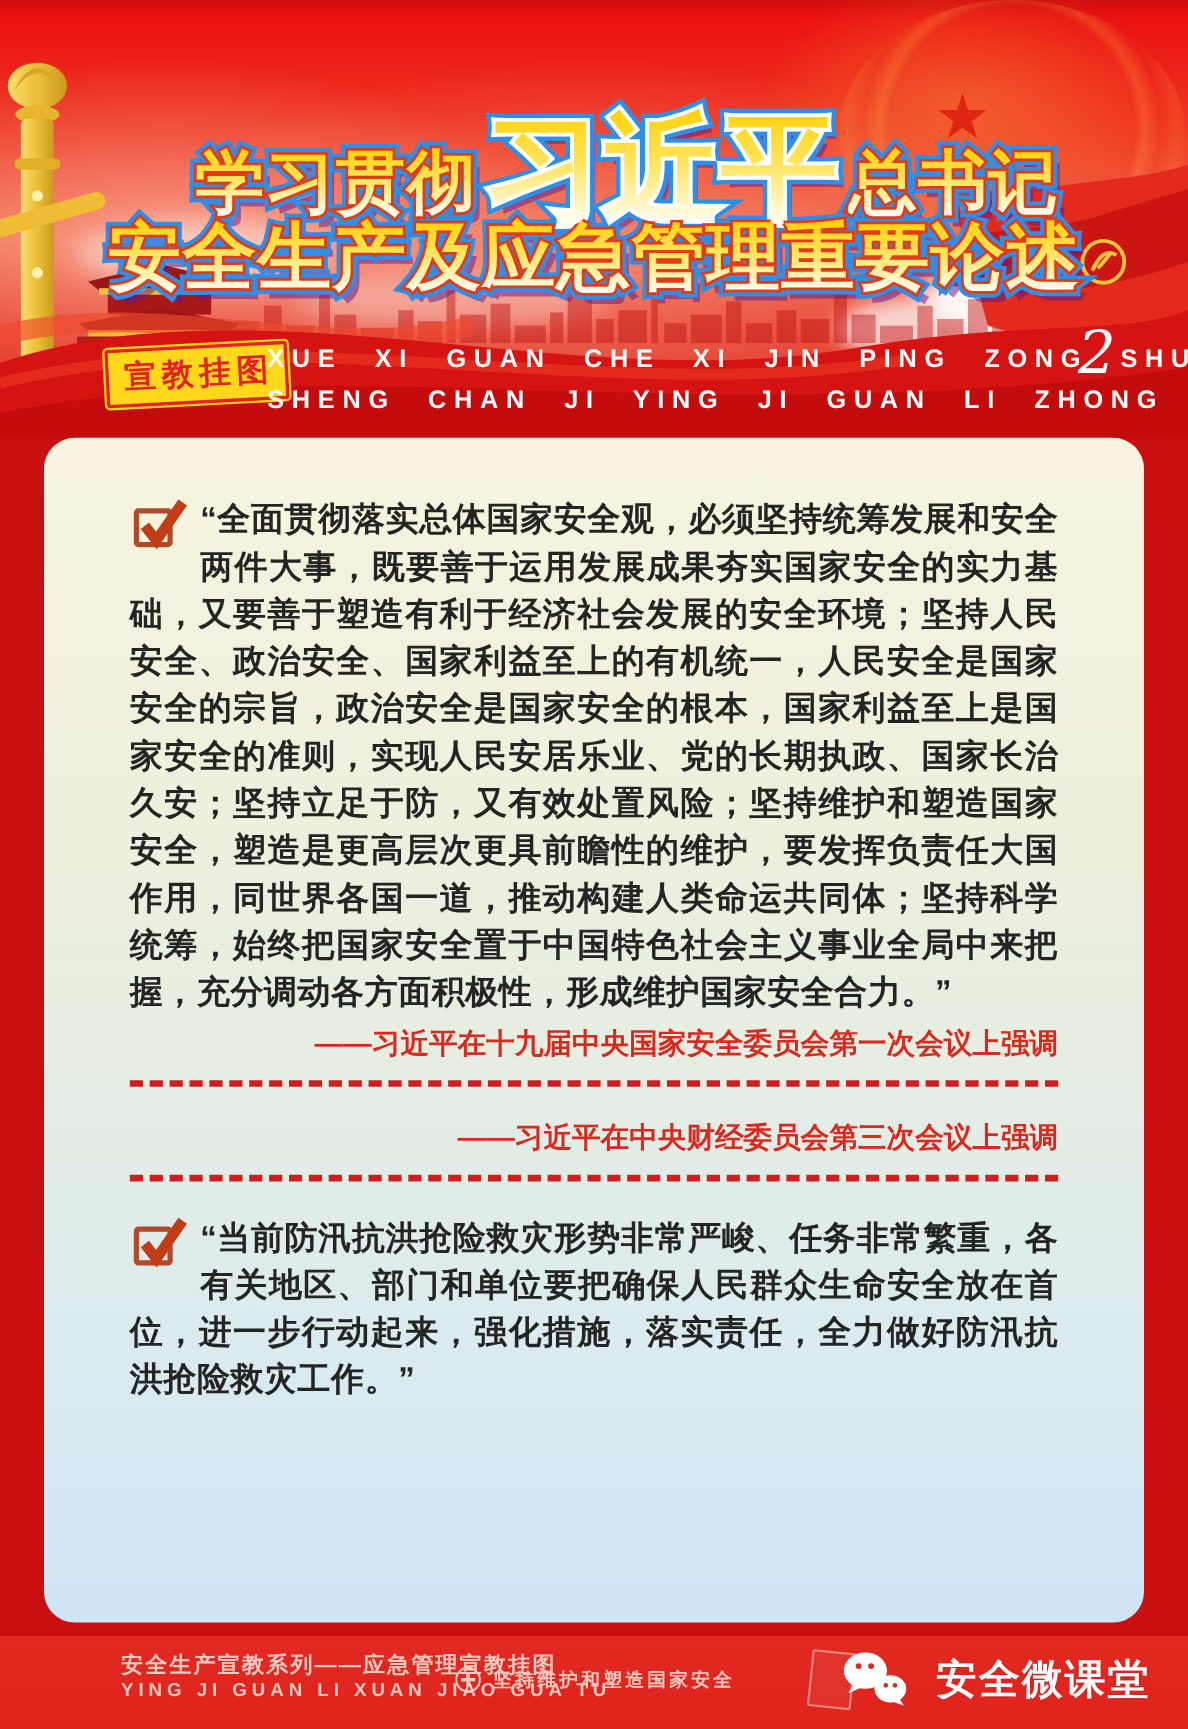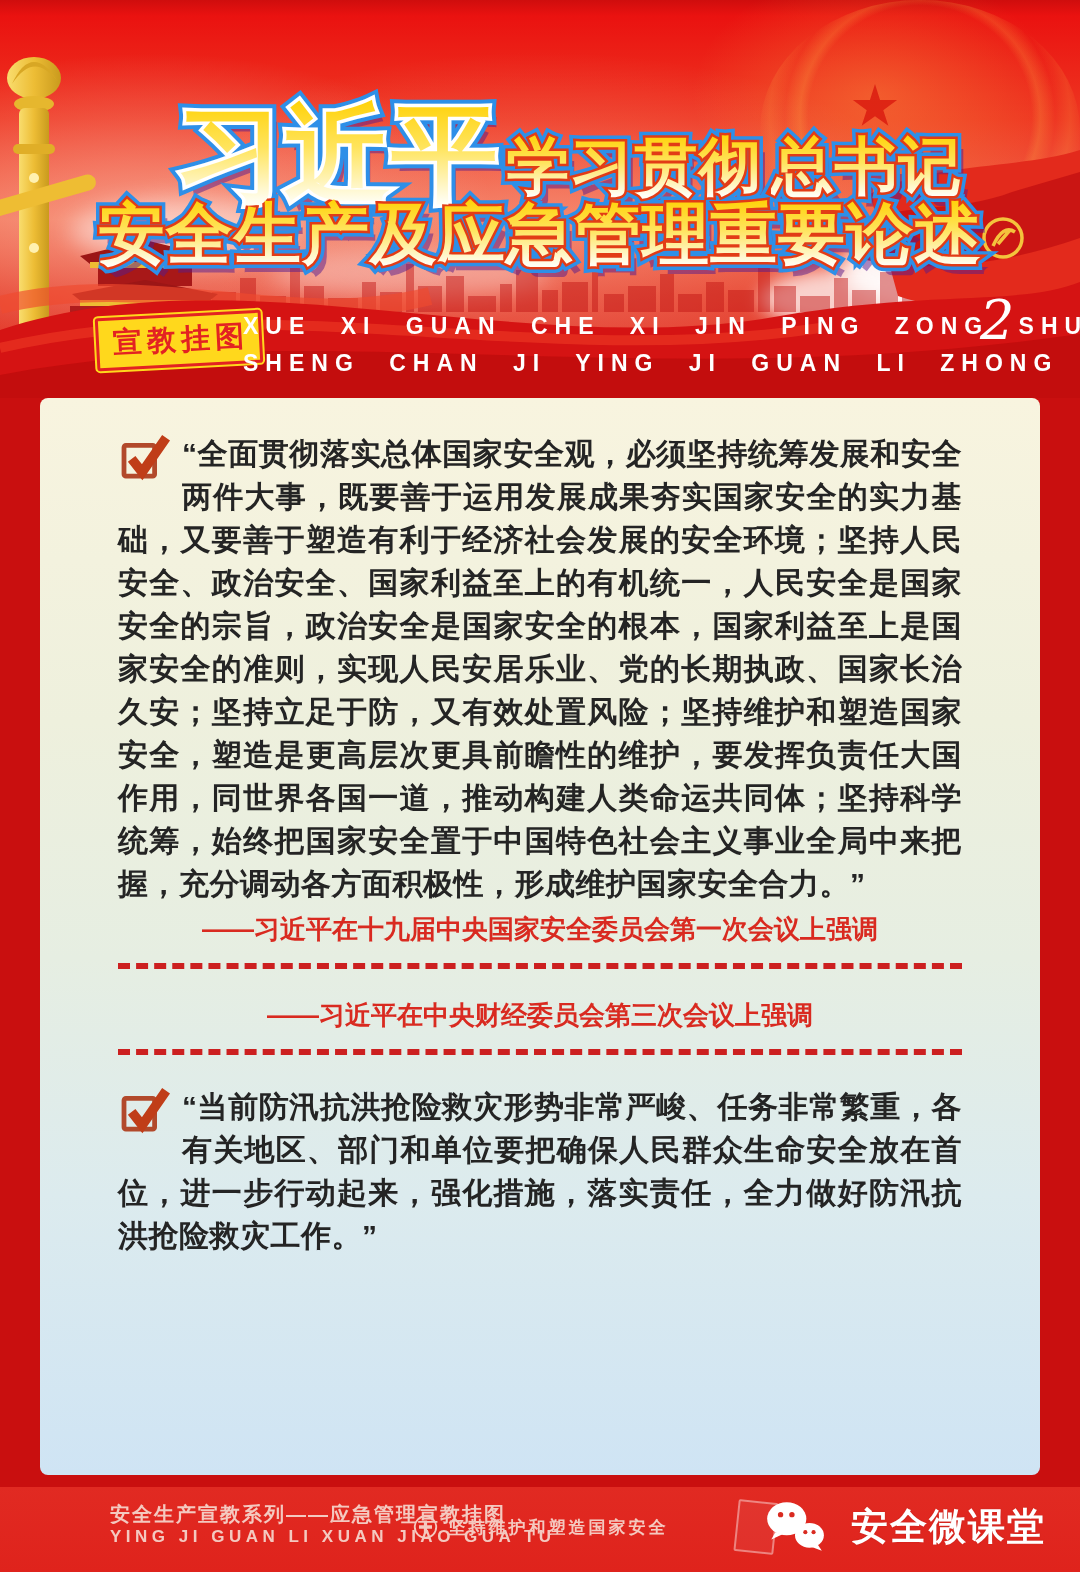--- a/index.html
+++ b/index.html
@@ -53,31 +53,31 @@
     background:#ffd81c;border:3px solid #e32222;border-radius:3px;
     box-shadow:0 0 0 2px #ffd81c;color:#e32222;font-size:29px;font-weight:900;
     letter-spacing:5px;padding:3px 10px 4px 14px;}
   .pinyin{position:absolute;left:243px;top:308px;color:#ffffff;font-weight:700;
     font-size:23px;letter-spacing:7px;word-spacing:16px;line-height:37px;white-space:nowrap;}
   .page-num{position:absolute;left:980px;top:294px;color:#ffffff;
     font-family:"DejaVu Serif",serif;font-style:italic;font-size:54px;line-height:1;}
   
   .panel{
     position:absolute;left:40px;right:40px;top:398px;bottom:97px;
-    border-radius:8px;
+    border-radius:28px;
     background:linear-gradient(180deg,#f8f4df 0%,#eef0dd 30%,#e6eee2 52%,#dcebee 74%,#cfe4f4 100%);
-    padding:34px 78px 0 78px;box-sizing:border-box;
+    padding:53px 78px 0 78px;box-sizing:border-box;
   }
   .quote-text{
     text-align:justify;color:#242424;font-weight:700;
     font-size:30px;line-height:43px;letter-spacing:.5px;margin:0 0 8px 0;
   }
   .checkbox{float:left;width:56px;height:44px;margin:2px 8px 0 0;overflow:visible;}
   .attribution{
-    text-align:center;color:#d92a20;font-weight:700;font-size:26px;line-height:32px;margin:6px 0 0 0;
+    text-align:right;color:#d92a20;font-weight:700;font-size:26px;line-height:32px;margin:6px 0 0 0;
   }
   .divider{border:0;border-top:6px dashed #cc2020;margin:18px 0 30px 0;}
   .quote{overflow:visible;}
   
   .footer{
     position:absolute;left:0;right:0;bottom:0;height:85px;
     background:linear-gradient(180deg,#e12a22 0%,#df231c 100%);
   }
   .f-left{position:absolute;left:110px;top:16px;color:#f4c9c0;font-weight:700;}
   .f-left .l1{font-size:20px;letter-spacing:2px;line-height:22px;}
@@ -189,22 +189,22 @@
     </svg>
 
     <svg class="ribbons" width="1080" height="190" viewBox="0 0 1080 190">
       <path d="M0 95 C150 58 290 122 430 86" stroke="#f04a2e" stroke-width="18" fill="none" opacity=".65"></path>
       <path d="M0 120 C240 40 520 152 780 106 C930 80 1020 96 1080 72 L1080 190 L0 190 Z" fill="#d51313"></path>
       <path d="M0 165 C320 104 640 186 1080 124 L1080 190 L0 190 Z" fill="#c30d0d"></path>
       <path d="M0 138 C260 76 540 160 820 118" stroke="#ef3a24" stroke-width="10" fill="none" opacity=".6"></path>
     </svg>
 
     <div class="title-line1">
+      <span class="tword tw-s"><span class="tl t-back">学习贯彻</span><span class="tl t-mid">学习贯彻</span><span class="tl t-front">学习贯彻</span></span>
       <span class="tword tw-n"><span class="tl t-back">习近平</span><span class="tl t-mid">习近平</span><span class="tl t-front">习近平</span></span>
-      <span class="tword tw-s"><span class="tl t-back">学习贯彻</span><span class="tl t-mid">学习贯彻</span><span class="tl t-front">学习贯彻</span></span>
       <span class="tword tw-s"><span class="tl t-back">总书记</span><span class="tl t-mid">总书记</span><span class="tl t-front">总书记</span></span>
     </div>
 
     <div class="title-line2">
       <span class="tword tw-l2"><span class="tl t-back">安全生产及应急管理重要论述</span><span class="tl t-mid">安全生产及应急管理重要论述</span><span class="tl t-front">安全生产及应急管理重要论述</span></span>
     </div>
 
     <div class="badge">宣教挂图</div>
 
     <div class="pinyin">

